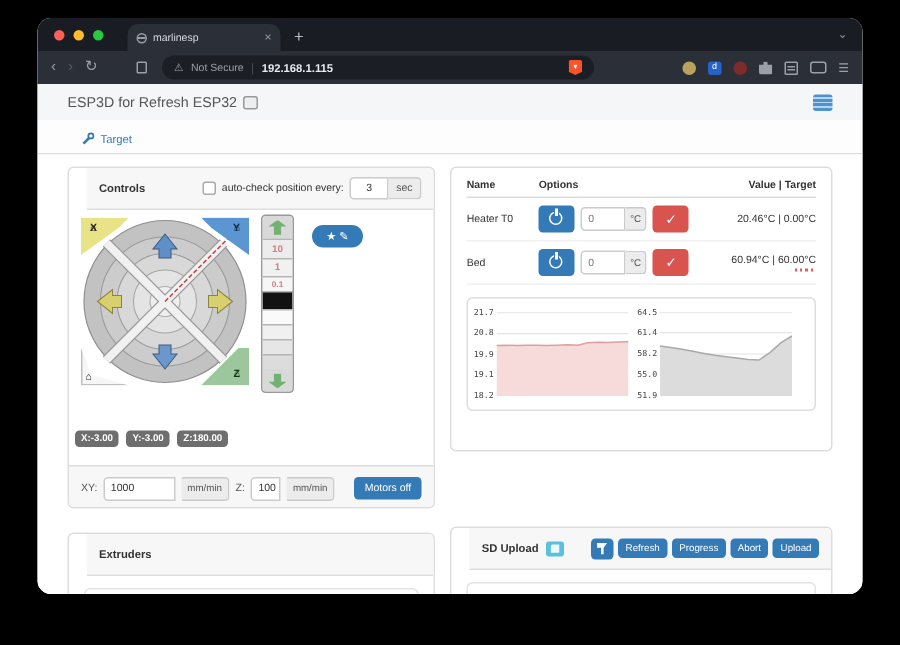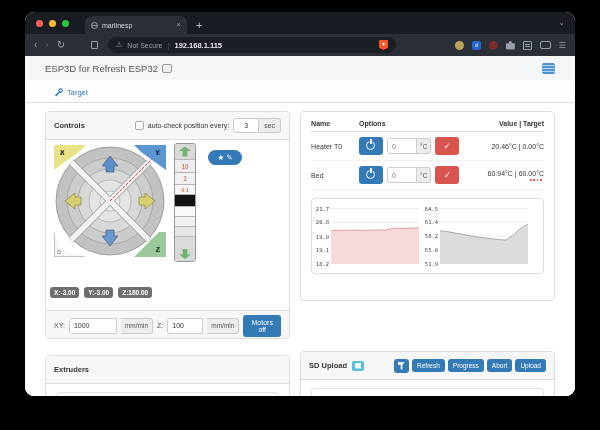--- a/index.html
+++ b/index.html
@@ -67,21 +67,21 @@
   .chip-ico { width: 8px; height: 8px; background: #2f6fb0; border-radius: 2px; position: relative; }
   .chip-ico i { position: absolute; left: 2px; top: 2px; width: 4px; height: 3px; background: #fff; }
 
   .main { padding: 8px 20px 0; display: flex; gap: 10px; align-items: flex-start; background: #fff; }
   .col-left { width: 250px; } .col-right { width: 260px; }
 
   .panel { border: 1px solid #ddd; border-radius: 4px; background: #fff; overflow: hidden; }
   .p-controls { height: 228px; margin-bottom: 16px; }
   .p-temps { height: 190px; margin-bottom: 50px; }
   .panel-h { background: #f7f7f7; border-bottom: 1px solid #ddd; padding: 0 8px; height: 28px;
-             display: flex; align-items: center; justify-content: space-between; }
+             display: flex; align-items: center; justify-content: space-between; margin-left: 12px; }
   .panel-title { font-weight: bold; font-size: 7.5px; color: #333; }
   .ac { display: flex; align-items: center; gap: 4px; font-size: 7px; color: #333; }
   .cb { width: 9px; height: 9px; border: 1px solid #aaa; border-radius: 2px; background: #fff;
         font-size: 7px; line-height: 8px; text-align: center; color: #fff; }
   .cb.checked { background: #2f7dd1; border-color: #2f7dd1; }
   .mini-group { display: flex; }
   .mini-input { width: 26px; height: 15px; border: 1px solid #ccc; border-radius: 3px 0 0 3px;
                 font-size: 7px; text-align: center; background: #fff; color: #333; font-family: inherit; }
   .mini-addon { height: 15px; padding: 0 5px; background: #ececec; border: 1px solid #ccc; border-left: none;
                 border-radius: 0 3px 3px 0; font-size: 7px; display: flex; align-items: center; color: #555; }
@@ -118,21 +118,21 @@
   .edit-btn { position: absolute; left: 162px; top: 10px; width: 34px; height: 15px; background: #337ab7;
               border: none; border-radius: 8px; color: #fff; font-size: 7.5px; display: flex;
               align-items: center; justify-content: center; gap: 2px; }
   .badges { position: absolute; left: 4px; top: 147px; display: flex; gap: 5px; }
   .badge { background: #6e6e6e; color: #fff; font-size: 6.5px; font-weight: bold; padding: 2px 4px; border-radius: 3px; }
 
   .panel-f { background: #f7f7f7; border-top: 1px solid #ddd; height: 30px; display: flex;
              align-items: center; padding: 0 8px; gap: 4px; font-size: 7px; color: #555; }
   .feed-input { height: 16px; border: 1px solid #ccc; border-radius: 3px 0 0 3px; font-size: 7px;
                 padding-left: 4px; background: #fff; color: #333; font-family: inherit; }
-  .f-xy { width: 48px; } .f-z { width: 36px; }
+  .f-xy { width: 48px; } .f-z { width: 20px; }
   .feed-addon { height: 16px; padding: 0 4px; background: #ececec; border: 1px solid #ccc; border-left: none;
                 border-radius: 0 3px 3px 0; font-size: 6.5px; display: flex; align-items: center; color: #555; }
   .btn-primary { background: #337ab7; color: #fff; border: none; border-radius: 3px; font-size: 7px;
                  padding: 4px 7px; margin-left: auto; font-family: inherit; }
 
   
   .t-table { padding: 3px 10px 0; }
   .t-head { display: flex; border-bottom: 1px solid #ddd; padding: 5px 0 4px; font-weight: bold;
             font-size: 7px; color: #333; }
   .t-head .c-name { width: 48px; } .t-head .c-val { margin-left: auto; }

